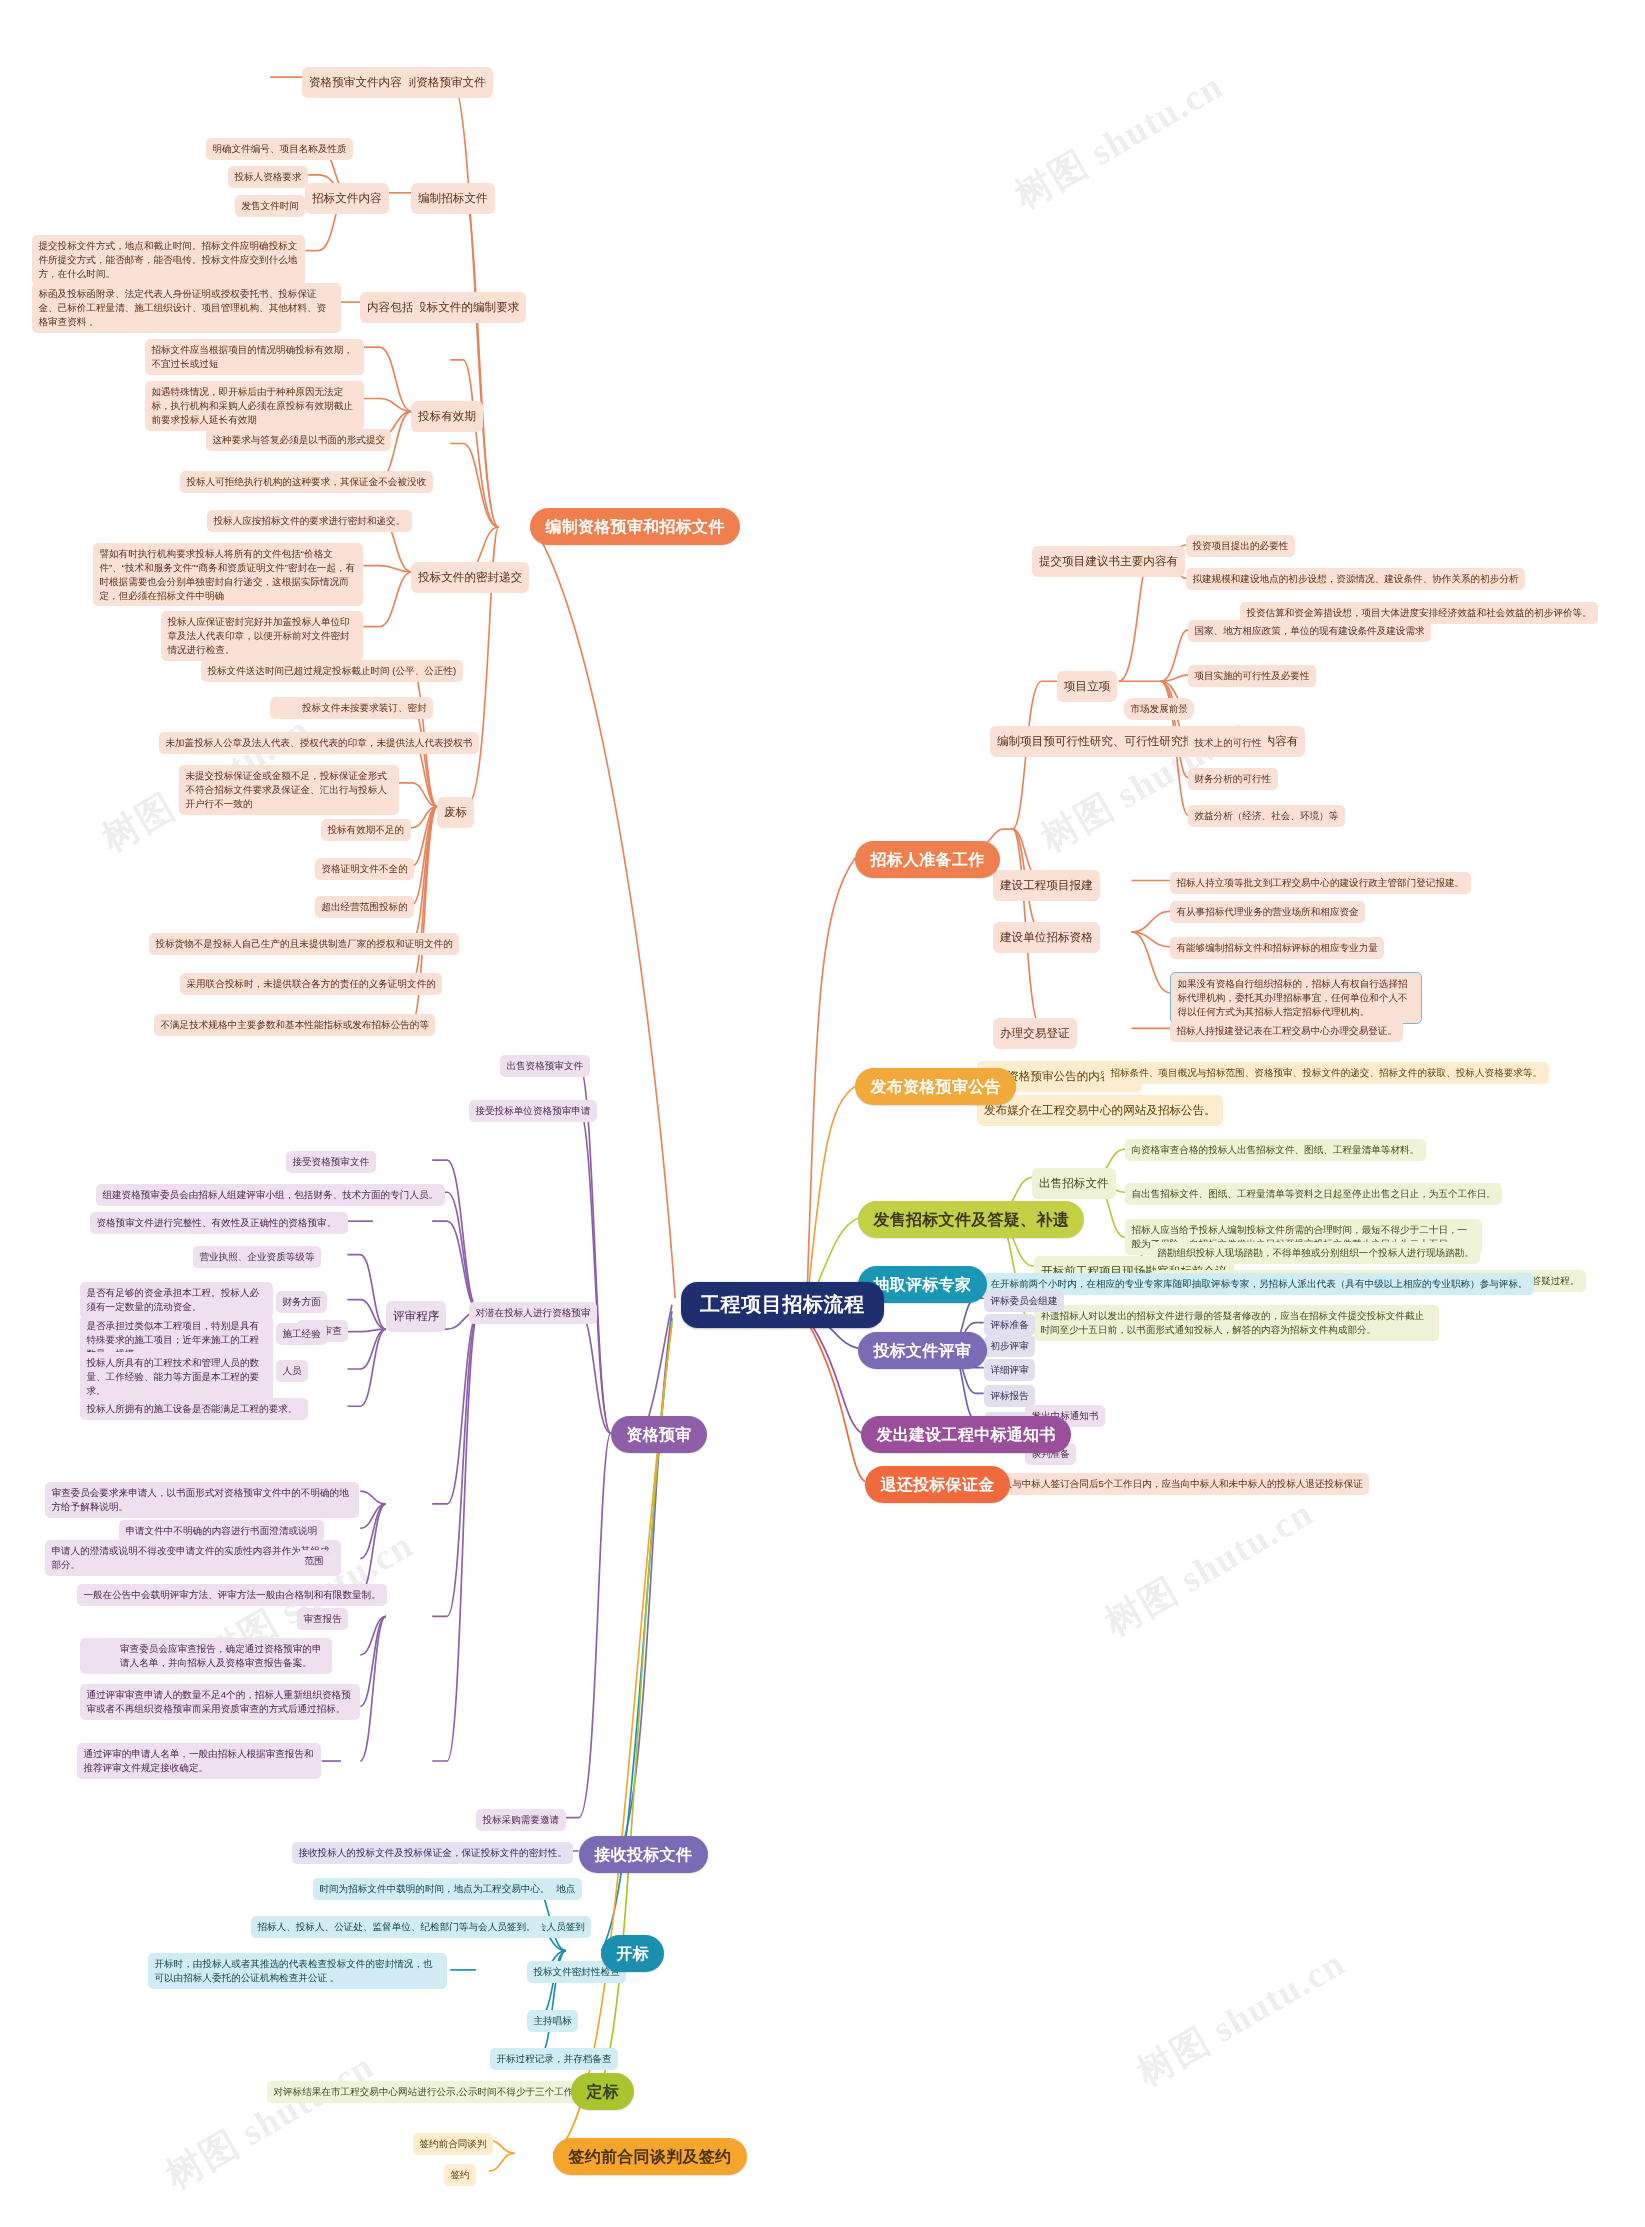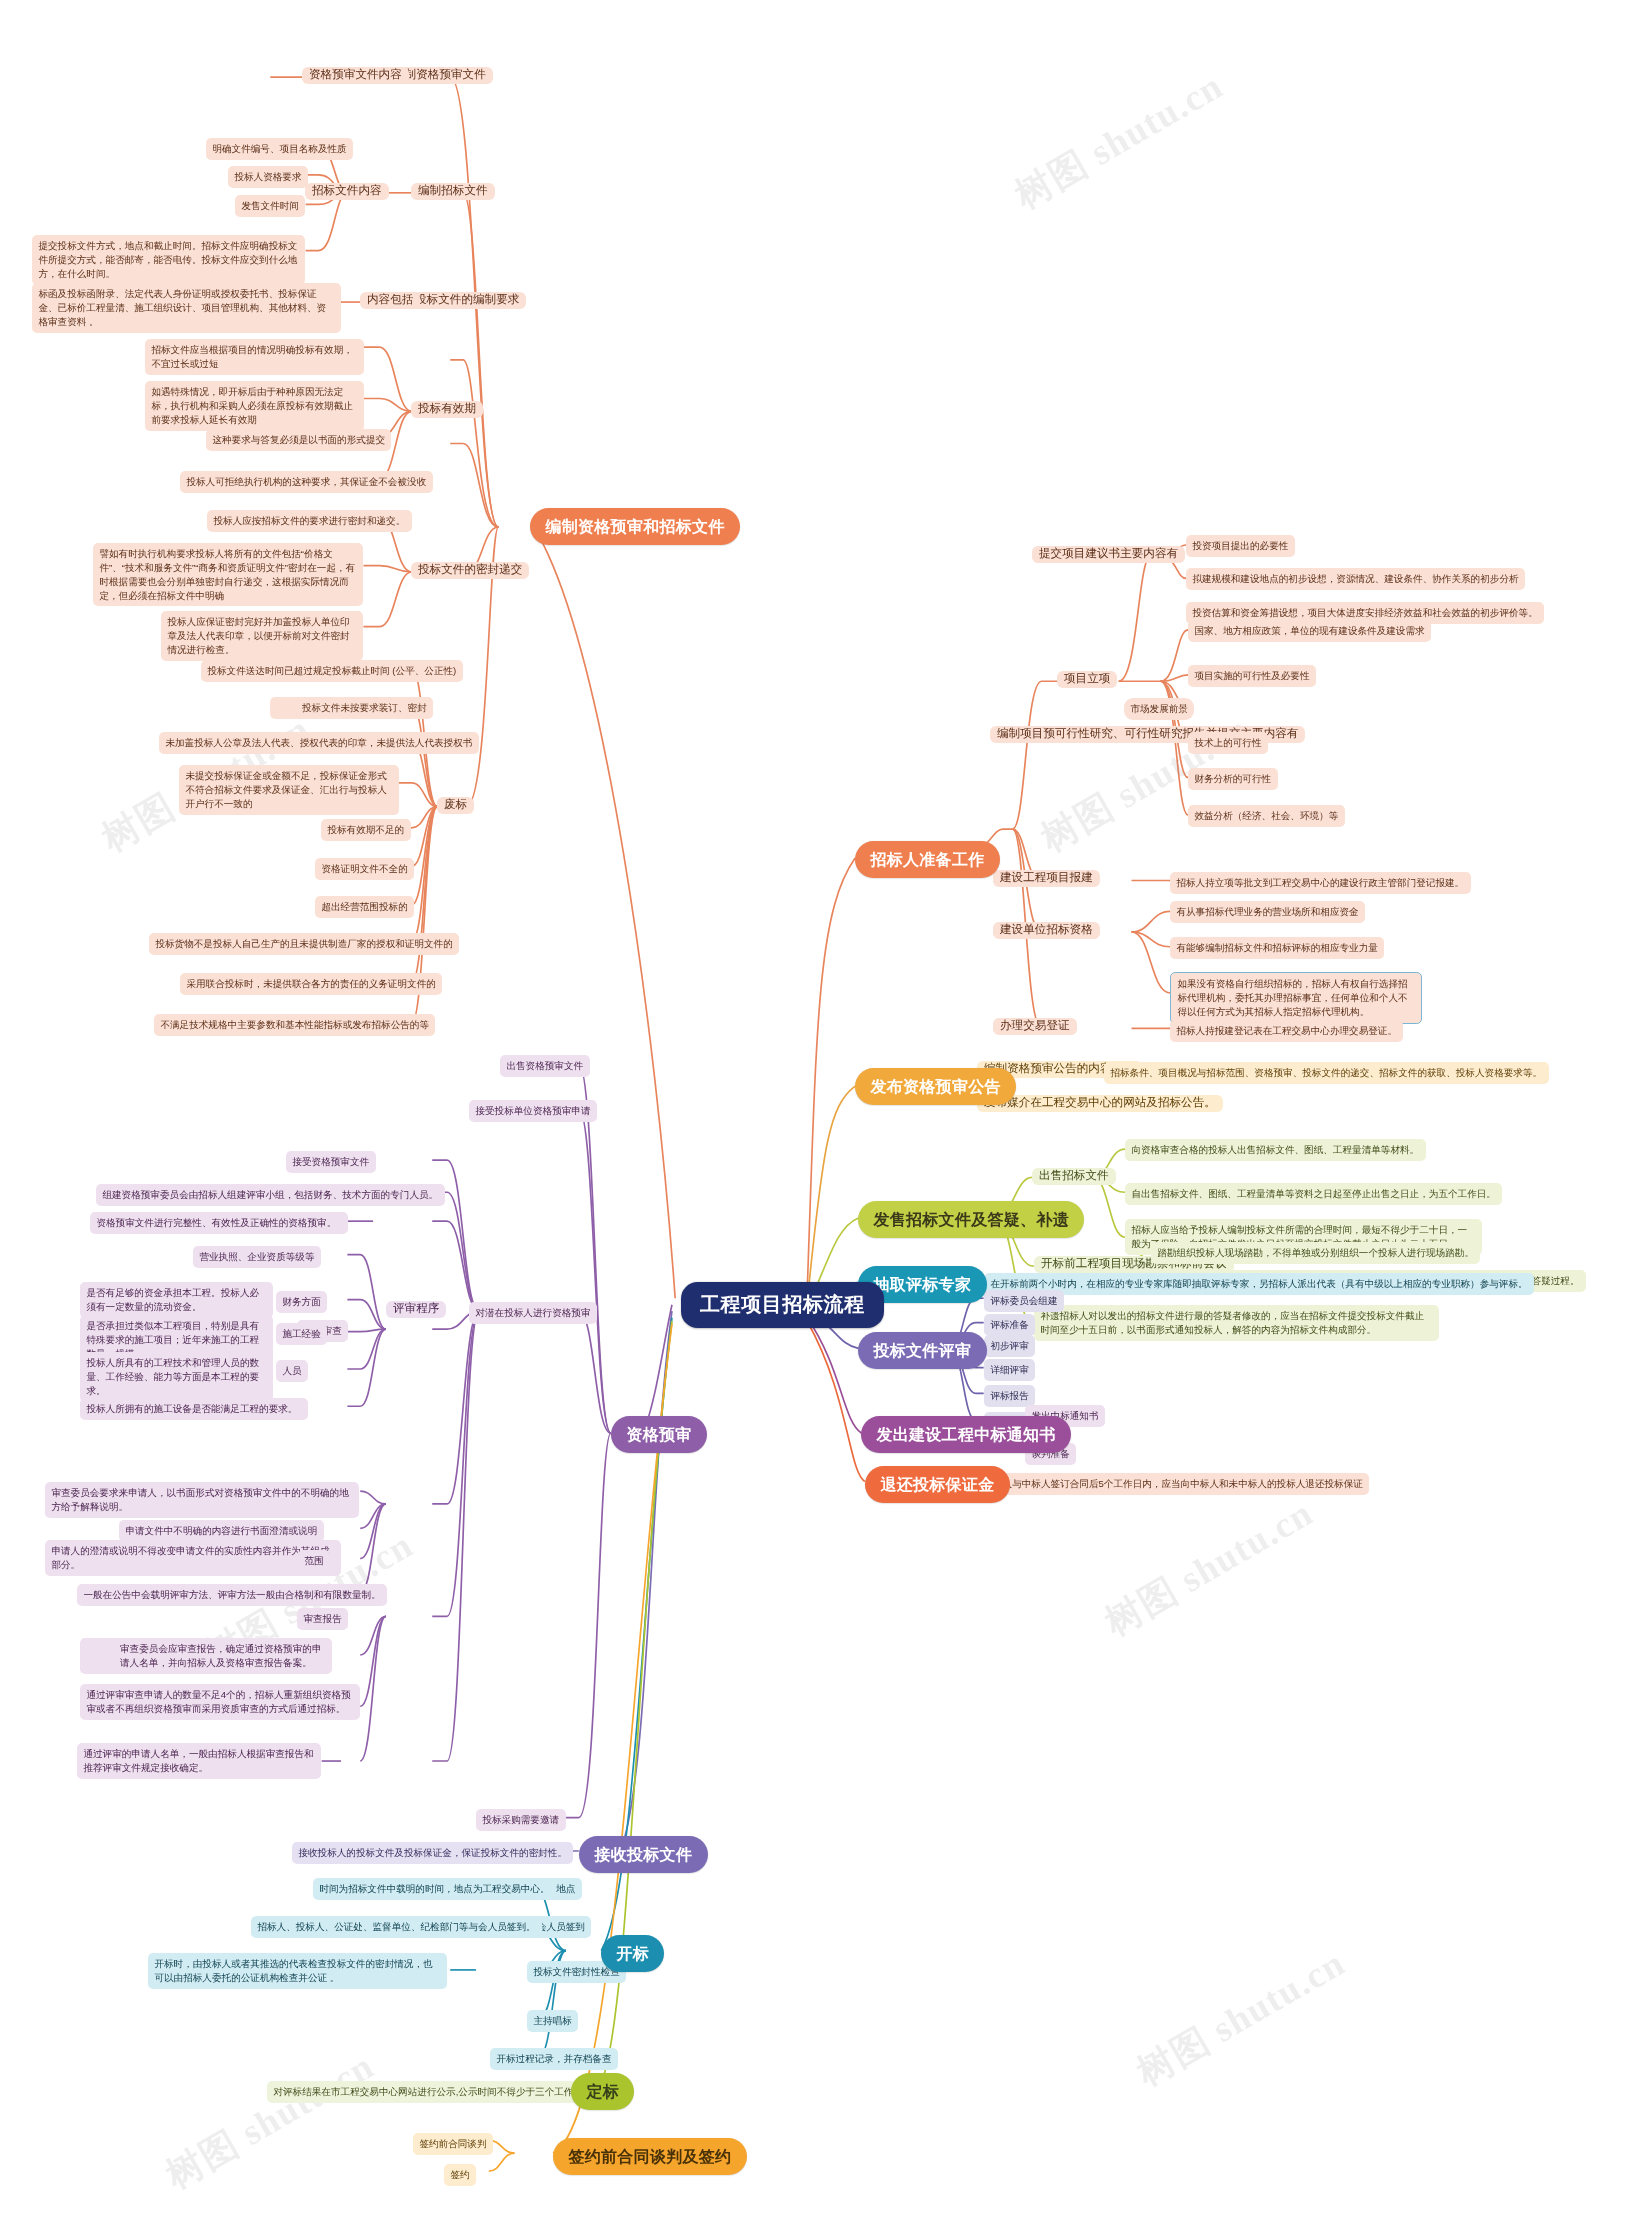--- a/index.html
+++ b/index.html
@@ -33,21 +33,21 @@
     box-shadow:0 0.6px 1.9px rgba(0,0,0,.25);
     z-index:20;
   }
   
   .l1{
     border-radius:19px;color:#fff;font-size:16px;font-weight:bold;
     padding:7px 15.4px;letter-spacing:0.3px;z-index:15;
     box-shadow:0 0.6px 1.3px rgba(0,0,0,.18);
   }
   
-  .l2{font-size:11.6px;border-radius:5.8px;padding:0 7px;font-family:Liberation Mono, monospace;}
+  .l2{font-size:11.6px;border-radius:5.8px;padding:7px 7px;}
   
   .l3{font-size:9.6px;border-radius:5.1px;padding:3.9px 6.4px;}
 
   
   .c-orange-l1{background:#ef7f4e;}
   .c-amber-l1{background:#f2a93b;}
   .c-olive-l1{background:#c2d045;color:#3a3a1a;}
   .c-teal-l1{background:#1997b5;}
   .c-purple-l1{background:#7b6bb5;}
   .c-violet-l1{background:#9b4f9b;}
@@ -300,21 +300,21 @@
   <div class="node l3 t-orange" style="left:149px;top:933px;">投标货物不是投标人自己生产的且未提供制造厂家的授权和证明文件的</div>
   <div class="node l3 t-orange" style="left:180px;top:973px;">采用联合投标时，未提供联合各方的责任的义务证明文件的</div>
   <div class="node l3 t-orange" style="left:154px;top:1014px;">不满足技术规格中主要参数和基本性能指标或发布招标公告的等</div>
 
   <div class="node l1 c-orange-l1" style="left:855px;top:841px;">招标人准备工作</div>
 
   <div class="node l2 t-orange" style="left:1057px;top:671px;">项目立项</div>
   <div class="node l2 t-orange" style="left:1032px;top:546px;">提交项目建议书主要内容有</div>
   <div class="node l3 t-orange" style="left:1186px;top:535px;">投资项目提出的必要性</div>
   <div class="node l3 t-orange" style="left:1186px;top:568px;">拟建规模和建设地点的初步设想，资源情况、建设条件、协作关系的初步分析</div>
-  <div class="node l3 t-orange" style="left:1186px;top:602px;">投资估算和资金筹措设想，项目大体进度安排经济效益和社会效益的初步评价等。</div>
+  <div class="node l3 t-orange" style="left:1240px;top:602px;">投资估算和资金筹措设想，项目大体进度安排经济效益和社会效益的初步评价等。</div>
 
   <div class="node l2 t-orange" style="left:990px;top:726px;">编制项目预可行性研究、可行性研究报告并提交主要内容有</div>
   <div class="node l3 t-orange" style="left:1188px;top:620px;">国家、地方相应政策，单位的现有建设条件及建设需求</div>
   <div class="node l3 t-orange" style="left:1188px;top:665px;">项目实施的可行性及必要性</div>
   <div class="node l3 t-orange" style="left:1124px;top:698px;border-radius:9px;">市场发展前景</div>
   <div class="node l3 t-orange" style="left:1188px;top:732px;">技术上的可行性</div>
   <div class="node l3 t-orange" style="left:1188px;top:768px;">财务分析的可行性</div>
   <div class="node l3 t-orange" style="left:1188px;top:805px;">效益分析（经济、社会、环境）等</div>
 
   <div class="node l2 t-orange" style="left:993px;top:870px;">建设工程项目报建</div>

